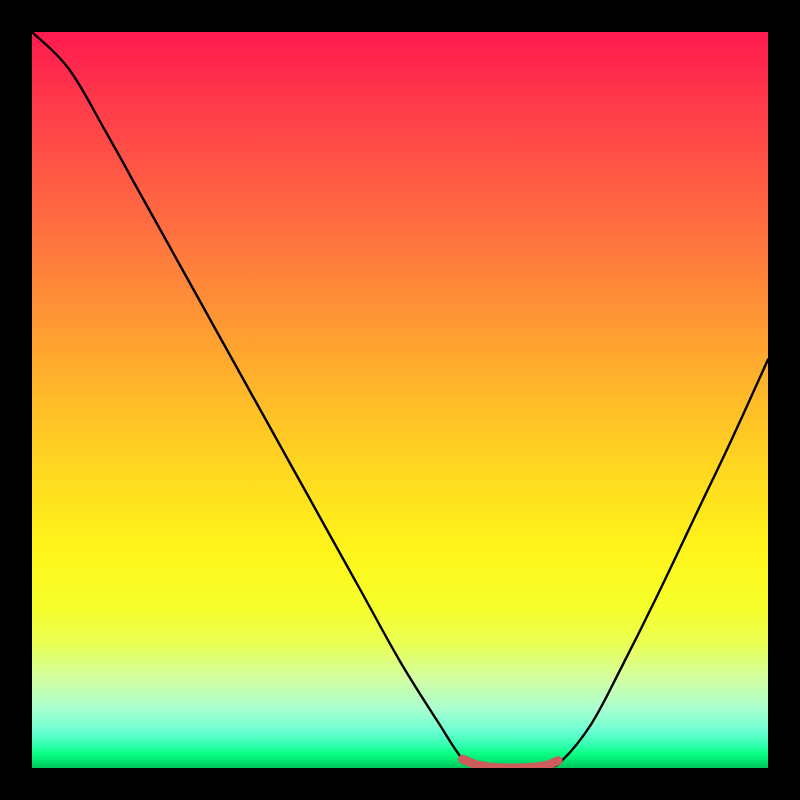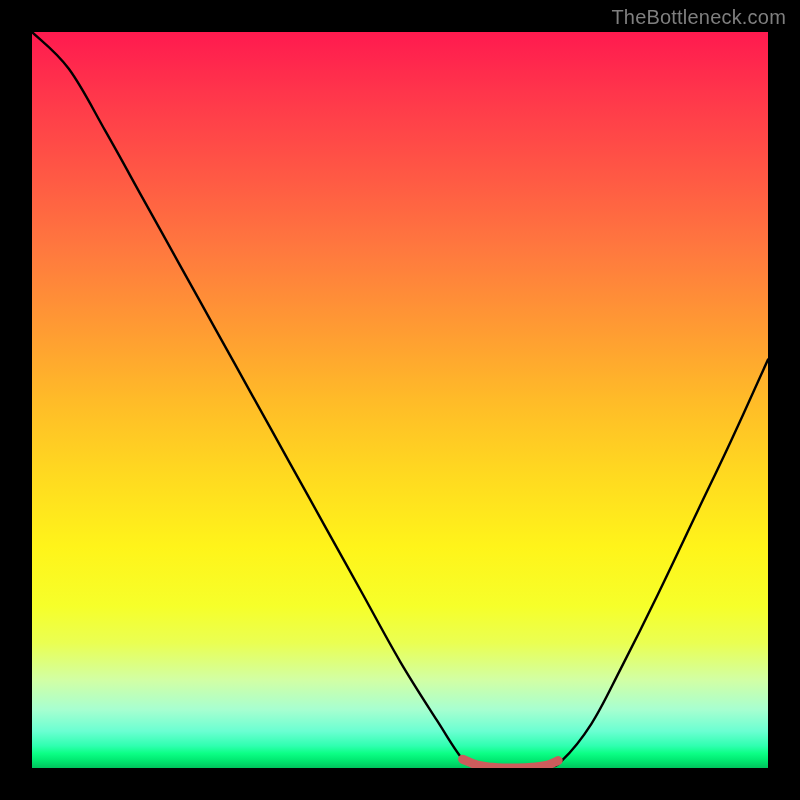--- a/index.html
+++ b/index.html
@@ -61,21 +61,20 @@
     font-size: 20px;
     letter-spacing: 0.2px;
     user-select: none;
   }
 </style>
 </head>
 <body>
 
 <div class="frame">
 
-  <div class="watermark">TheBottleneck.com</div>
 
   <div class="plot-wrap">
     <div class="gradient"></div>
 
     <svg class="curve-layer" viewBox="0 0 736 736" preserveAspectRatio="none">
       <path fill="none" stroke="#000" stroke-width="2.4" stroke-linejoin="round" stroke-linecap="round" d="M 0.0 0.0 C 6.6 6.6, 23.6 18.9, 36.8 36.8 C 50.0 54.7, 60.4 76.2, 73.6 99.4 C 86.8 122.5, 97.2 141.8, 110.4 165.6 C 123.6 189.4, 134.0 208.0, 147.2 231.8 C 160.4 255.7, 170.8 274.2, 184.0 298.1 C 197.2 321.9, 207.6 340.5, 220.8 364.3 C 234.0 388.2, 244.4 406.7, 257.6 430.6 C 270.8 454.4, 281.2 473.0, 294.4 496.8 C 307.6 520.6, 318.0 539.2, 331.2 563.0 C 344.4 586.9, 354.8 606.8, 368.0 629.3 C 381.2 651.8, 393.5 670.5, 404.8 688.2 C 416.1 705.8, 423.3 718.8, 430.6 727.2 C 437.8 735.5, 436.7 732.9, 445.3 734.5 C 453.9 736.1, 465.8 736.0, 478.4 736.0 C 491.0 736.0, 505.9 735.9, 515.2 734.5 C 524.5 733.2, 522.0 736.3, 529.9 728.6 C 537.9 721.0, 548.8 708.4, 559.4 691.8 C 570.0 675.3, 576.9 659.8, 588.8 636.6 C 600.7 613.5, 612.4 590.2, 625.6 563.0 C 638.8 535.9, 649.2 513.6, 662.4 485.8 C 675.6 457.9, 686.0 437.0, 699.2 408.5 C 712.4 380.0, 729.4 342.1, 736.0 327.5"></path>
       <path fill="none" stroke="#cd5c5c" stroke-width="9" stroke-linecap="round" stroke-linejoin="round" d="M 430.6 727.2 C 433.2 728.2, 440.0 731.6, 445.3 733.1 C 450.6 734.5, 455.4 734.7, 460.0 735.3 C 464.6 735.8, 466.4 735.9, 471.0 736.0 C 475.7 736.1, 480.5 736.1, 485.8 736.0 C 491.1 735.9, 495.2 735.8, 500.5 735.3 C 505.8 734.7, 510.6 734.2, 515.2 733.1 C 519.8 731.9, 524.3 729.4, 526.2 728.6"></path>
     </svg>
   </div>
 

